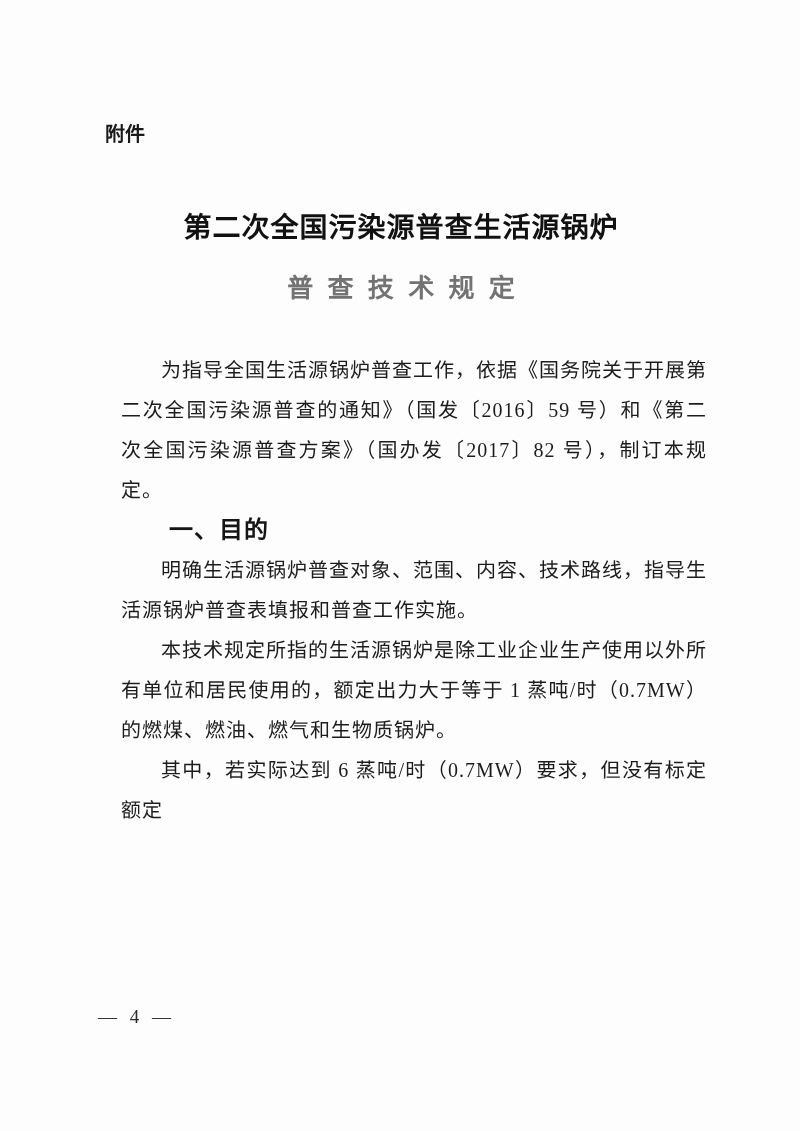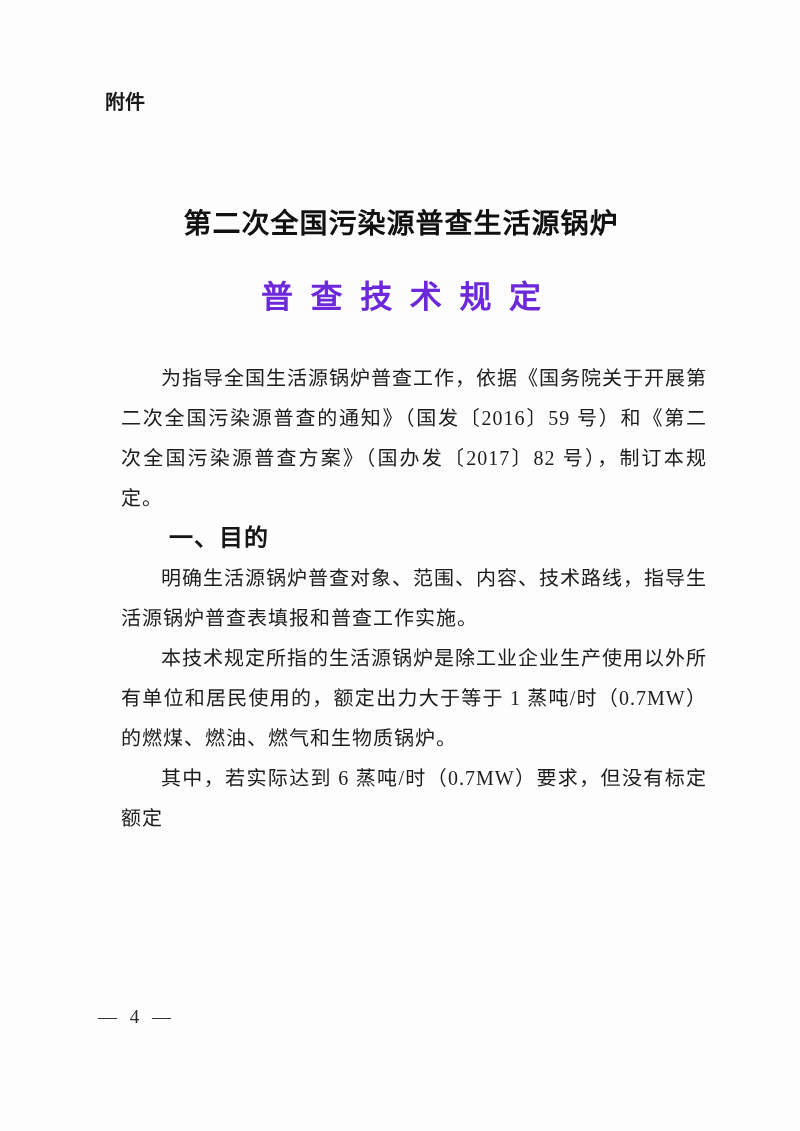--- a/index.html
+++ b/index.html
@@ -9,50 +9,50 @@
   }
   .page {
     position: relative;
     width: 800px;
     height: 1131px;
     margin: 0 auto;
     background: #fdfdfd;
     color: #1b1b1b;
     overflow: hidden;
     box-sizing: border-box;
-    padding: 88px 93px 0 95px;
+    padding: 120px 93px 0 95px;
     font-family: "Liberation Serif", "DejaVu Serif", serif;
   }
   .attachment {
     font-family: "Liberation Sans", "DejaVu Sans", sans-serif;
     font-size: 20px;
     font-weight: 600;
     line-height: 28px;
     color: #1a1a1a;
     text-indent: 10px;
   }
   .title-line1 {
-    margin-top: 86px;
+    margin-top: 58px;
     text-align: center;
     font-size: 28px;
     font-weight: bold;
     line-height: 44px;
     letter-spacing: 1px;
     color: #111;
     font-family: Liberation Serif, serif;
   }
   .title-line2 {
-    margin-top: 28px;
+    margin-top: 16px;
     text-align: center;
-    font-size: 32px;
+    font-size: 26px;
     font-weight: bold;
     line-height: 46px;
     letter-spacing: 0.55em;
     text-indent: 0.55em; 
-    color: #6d28d9;
+    color: #737373;
   }
   .content {
     margin-top: 38px;
     margin-left: 26px;
   }
   .content .paragraph {
     font-size: 20px;
     line-height: 40px;
     letter-spacing: 1px;
     text-indent: 2em;

